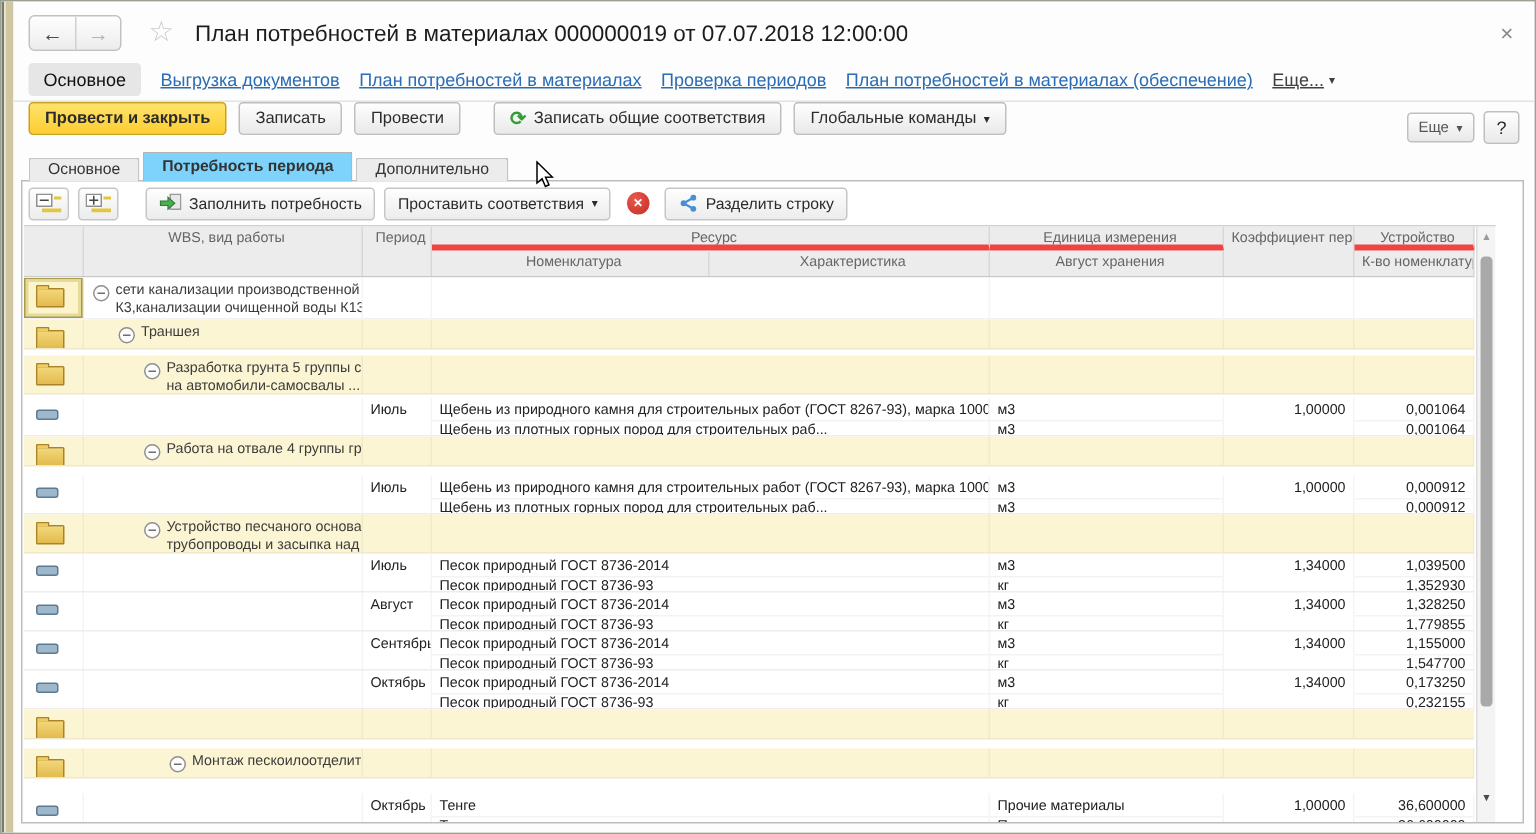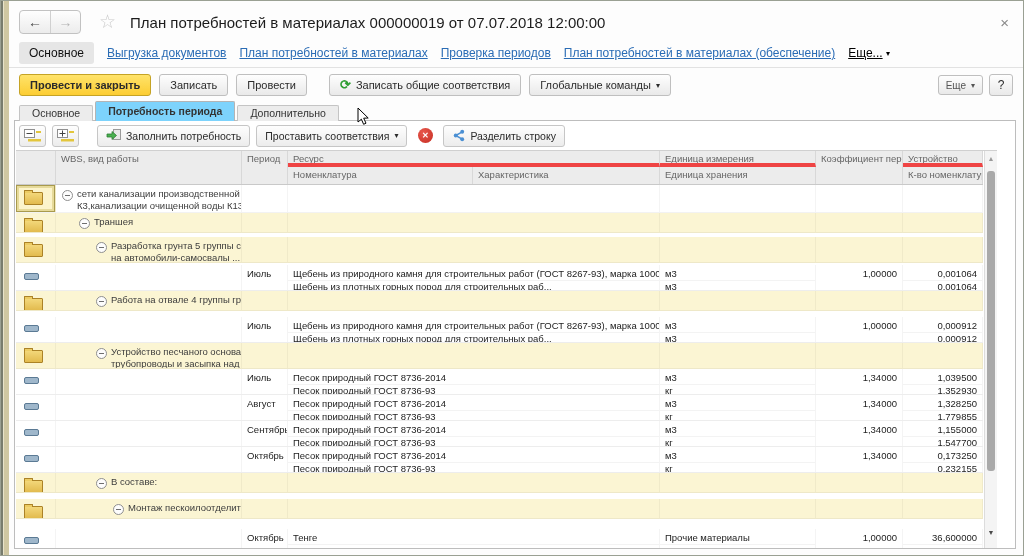--- a/index.html
+++ b/index.html
@@ -13,26 +13,26 @@
   .histbtns .hb{width:30px;height:22px;border:none;background:transparent;font-size:14px;color:#4a4a4a;cursor:pointer;line-height:20px;}
   .histbtns .hb.fwd{border-left:1px solid #d0d0d0;color:#b3b3b3;}
   .star{margin-left:18px;color:#cbcbcb;font-size:19px;line-height:20px;}
   .title{margin-left:14px;font-size:15px;color:#1c1c1c;white-space:nowrap;overflow:hidden;}
   .closex{margin-left:auto;color:#8a8a8a;font-size:15px;cursor:pointer;padding:0 4px;}
 
   
   .navrow{display:flex;align-items:center;height:28px;padding:0 10px;border-bottom:1px solid #e2e2e2;gap:13px;font-size:12px;flex:none;}
   .nav-active{background:#e6e6e6;border-radius:3px;padding:4px 10px;color:#111;}
   .navlink{color:#2a6cb5;text-decoration:underline;cursor:pointer;white-space:nowrap;}
-  .navmore{color:#000000;cursor:pointer;white-space:nowrap;}
+  .navmore{color:#404040;cursor:pointer;white-space:nowrap;}
   .navmore .lbl{text-decoration:underline;}
   .caret{font-size:8px;vertical-align:1px;}
 
   
-  .cmdbar{display:flex;align-items:center;height:34px;padding:0 10px;gap:8px;flex:none;}
+  .cmdbar{display:flex;height:34px;padding:0 10px;gap:8px;flex:none;}
   .btn{height:22px;padding:0 10px;font-size:11px;color:#2b2b2b;background:linear-gradient(#fefefe,#e9e9e9);border:1px solid #bfbfbf;border-radius:3px;display:inline-flex;align-items:center;gap:5px;cursor:pointer;white-space:nowrap;}
   .btn.primary{background:linear-gradient(#ffe36a,#fccd33);border-color:#c5a325;font-weight:bold;}
   .gap8{width:6px;flex:none;}
   .refresh{color:#2f9e33;font-weight:bold;font-size:13px;line-height:12px;}
   .rightcmds{margin-left:auto;display:flex;gap:6px;align-items:center;}
   .btn.small{font-size:10px;height:20px;padding:0 7px;color:#555;}
   .btn.help{width:24px;justify-content:center;font-size:12px;padding:0;}
 
   
   .tabstrip{display:flex;align-items:flex-end;height:19px;padding-left:10px;flex:none;position:relative;z-index:3;}
@@ -42,21 +42,21 @@
   
   .panel{flex:1;margin:0 7px 6px 5px;border:1px solid #bdbdbd;background:#fff;display:flex;flex-direction:column;min-height:0;position:relative;z-index:1;margin-top:-1px;}
   .ttoolbar{height:29px;display:flex;align-items:center;gap:6px;padding:0 4px;flex:none;}
   .tbtn{height:22px;padding:0 8px;font-size:10.5px;color:#2b2b2b;background:linear-gradient(#fefefe,#ececec);border:1px solid #c6c6c6;border-radius:3px;display:inline-flex;align-items:center;gap:5px;cursor:pointer;white-space:nowrap;}
   .tbtn.icononly{width:27px;justify-content:center;padding:0;}
   .tbtn.noframe{border-color:transparent;background:transparent;width:24px;justify-content:center;padding:0;}
   .xcirc{width:15px;height:15px;border-radius:50%;background:radial-gradient(circle at 35% 30%,#e8584d,#c62d22);display:flex;align-items:center;justify-content:center;color:#fff;font-size:8px;font-weight:bold;}
 
   
   .tablewrap{flex:1;position:relative;margin-left:1px;width:981px;border-top:1px solid #d0d0d0;min-height:0;overflow:hidden;background:#fff;}
-  .thead{display:grid;grid-template-columns:40px 186px 46px 185px 187px 156px 87px 80px;grid-template-rows:16px 17px;background:#ececec;border-bottom:1px solid #c9c9c9;width:967px;}
+  .thead{display:grid;grid-template-columns:40px 186px 46px 185px 187px 156px 87px 80px;grid-template-rows:16px 17px;background:#ececec;border-bottom:1px solid #c9c9c9;width:967px;text-align:center;}
   .hc{font-size:9.5px;color:#666;padding:2px 0 0 5px;border-right:1px solid #d8d8d8;overflow:hidden;white-space:nowrap;}
   .hc.bb{border-bottom:4px solid #ef4444;}
   .h-icon{grid-area:1/1/3/2;}
   .h-wbs{grid-area:1/2/3/3;}
   .h-period{grid-area:1/3/3/4;}
   .h-res{grid-area:1/4/2/6;}
   .h-nom{grid-area:2/4/3/5;}
   .h-char{grid-area:2/5/3/6;}
   .h-unit{grid-area:1/6/2/7;}
   .h-unit2{grid-area:2/6/3/7;}
@@ -200,21 +200,21 @@
 
       <div class="tablewrap">
         <div class="thead">
           <div class="hc h-icon"></div>
           <div class="hc h-wbs">WBS, вид работы</div>
           <div class="hc h-period">Период</div>
           <div class="hc h-res bb">Ресурс</div>
           <div class="hc h-nom">Номенклатура</div>
           <div class="hc h-char">Характеристика</div>
           <div class="hc h-unit bb">Единица измерения</div>
-          <div class="hc h-unit2">Единица хранения</div>
+          <div class="hc h-unit2">Август хранения</div>
           <div class="hc h-coef">Коэффициент пересчета</div>
           <div class="hc h-qty bb">Устройство</div>
           <div class="hc h-qty2">К-во номенклатуры</div>
         </div>
         <div class="tbody" id="rows">
             <div class="trow group whitebg" style="height: 28px;">
               <div class="cell c-icon sel">
                 <span class="folder"></span>
               </div>
               <div class="cell c-wbs" style="padding-left: 6px;">
@@ -436,26 +436,20 @@
                 <div class="ln">1,34000</div>
               </div>
               <div class="cell num">
                 <div class="ln">0,173250</div>
                 <div class="ln">0,232155</div>
               </div>
             </div>
             <div class="trow group" style="height: 20px; margin-bottom: 6px;">
               <div class="cell c-icon">
                 <span class="folder"></span>
-              </div>
-              <div class="cell c-wbs" style="padding-left: 40px;">
-                <span class="mcirc"></span>
-                <div class="glines">
-                  <div class="ln">В составе:</div>
-                </div>
               </div>
               <div class="cell c-period"></div>
               <div class="cell c-nom"></div>
               <div class="cell c-unit"></div>
               <div class="cell num"></div>
               <div class="cell num"></div>
             </div>
             <div class="trow group" style="height: 20px; margin-bottom: 10px;">
               <div class="cell c-icon">
                 <span class="folder"></span>

